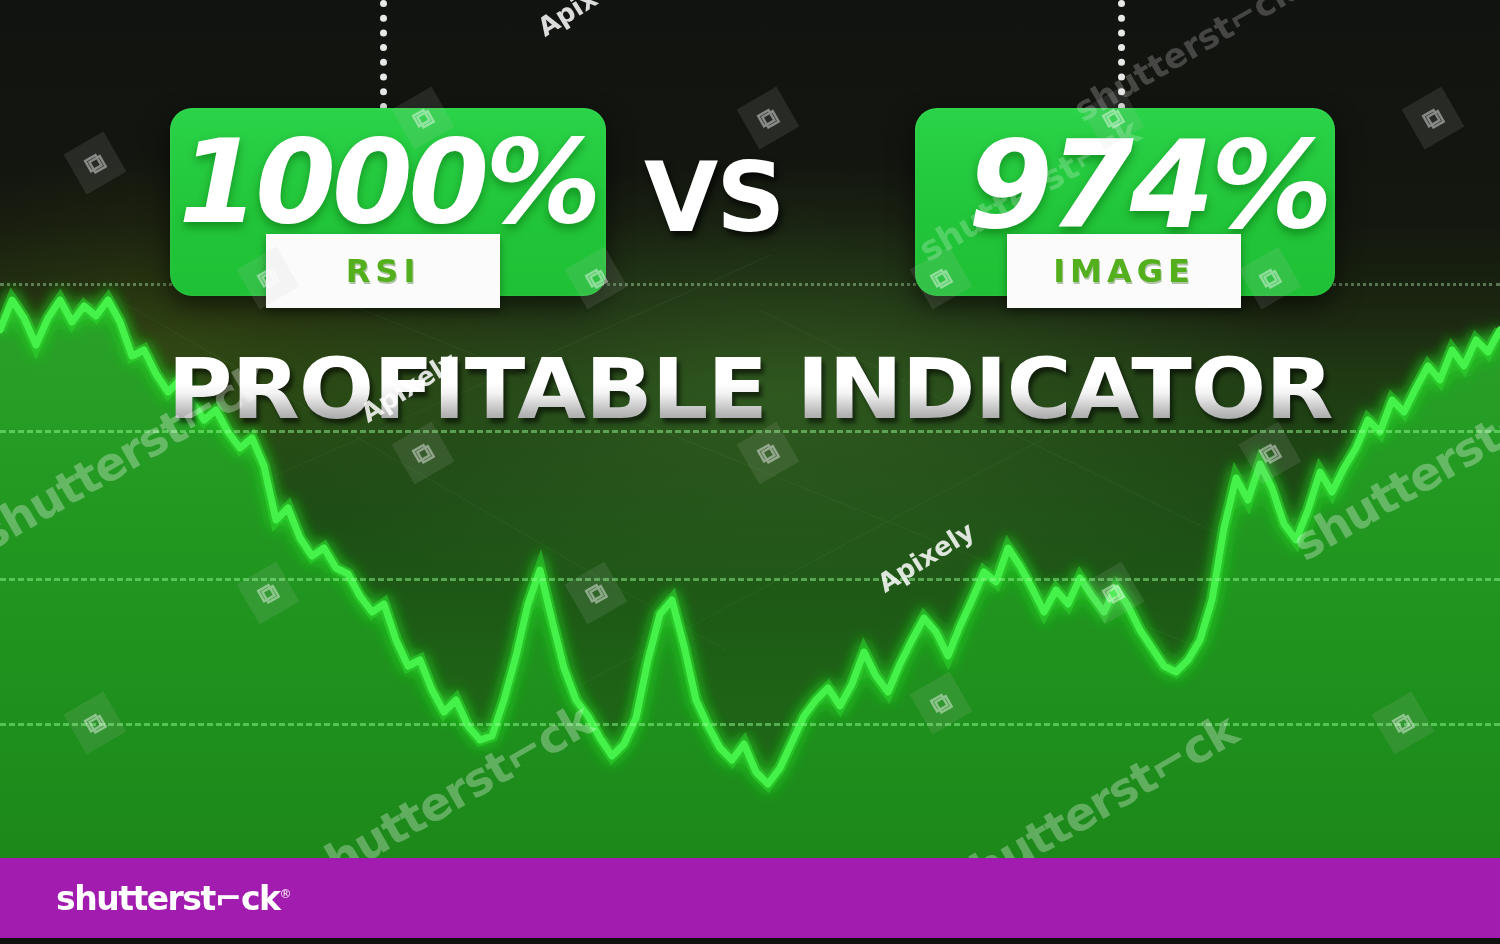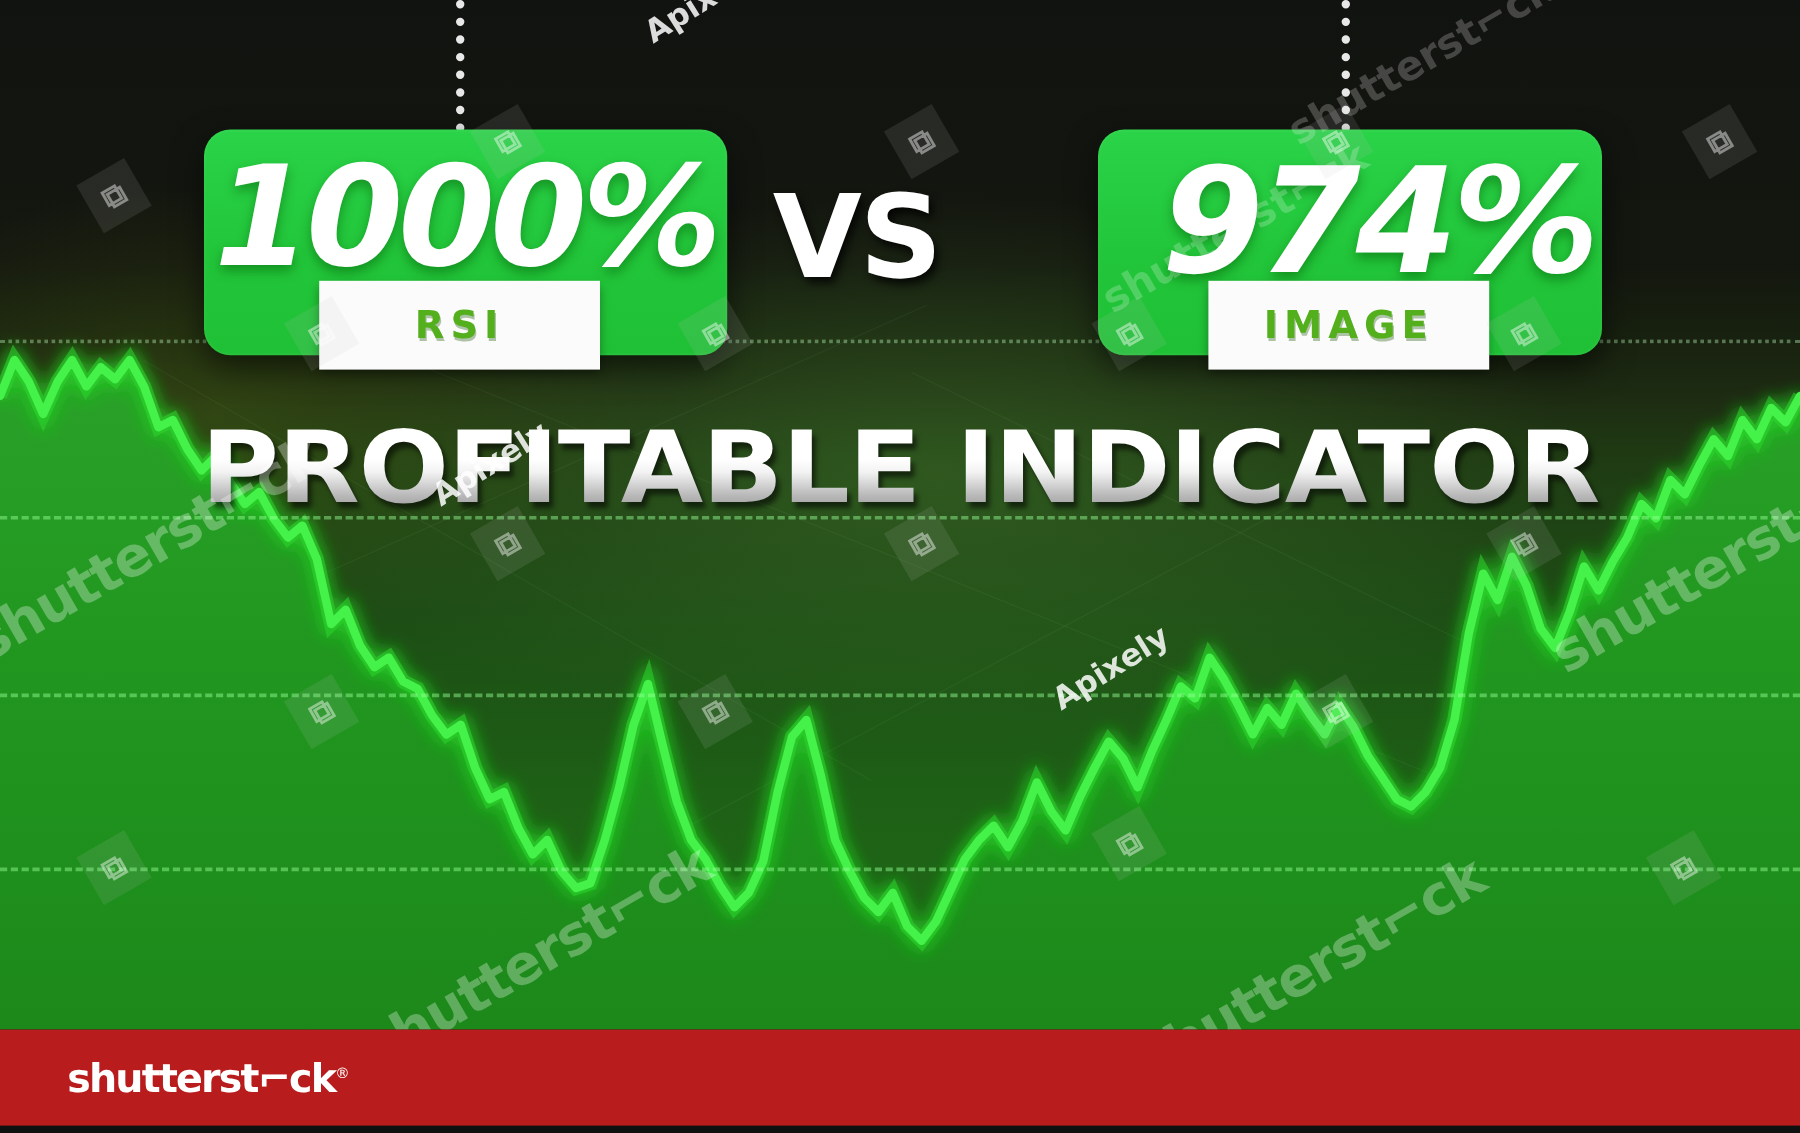--- a/index.html
+++ b/index.html
@@ -158,21 +158,21 @@
     color:rgba(255,255,255,.45);
     font-size:26px; font-weight:bold;
     display:flex;align-items:center;justify-content:center;
     transform:rotate(-30deg);
     pointer-events:none;
   }
 
   
   #footer {
     position:absolute; left:0; top:858px; width:1500px; height:80px;
-    background:#b91c1c;
+    background:#a21caf;
     display:flex; align-items:center; justify-content:space-between;
     padding:0 56px;
   }
   #sslogo {
     color:#fff;
     font-family:"DejaVu Sans", sans-serif;
     font-weight:bold;
     font-size:33px;
     letter-spacing:-1.5px;
   }

